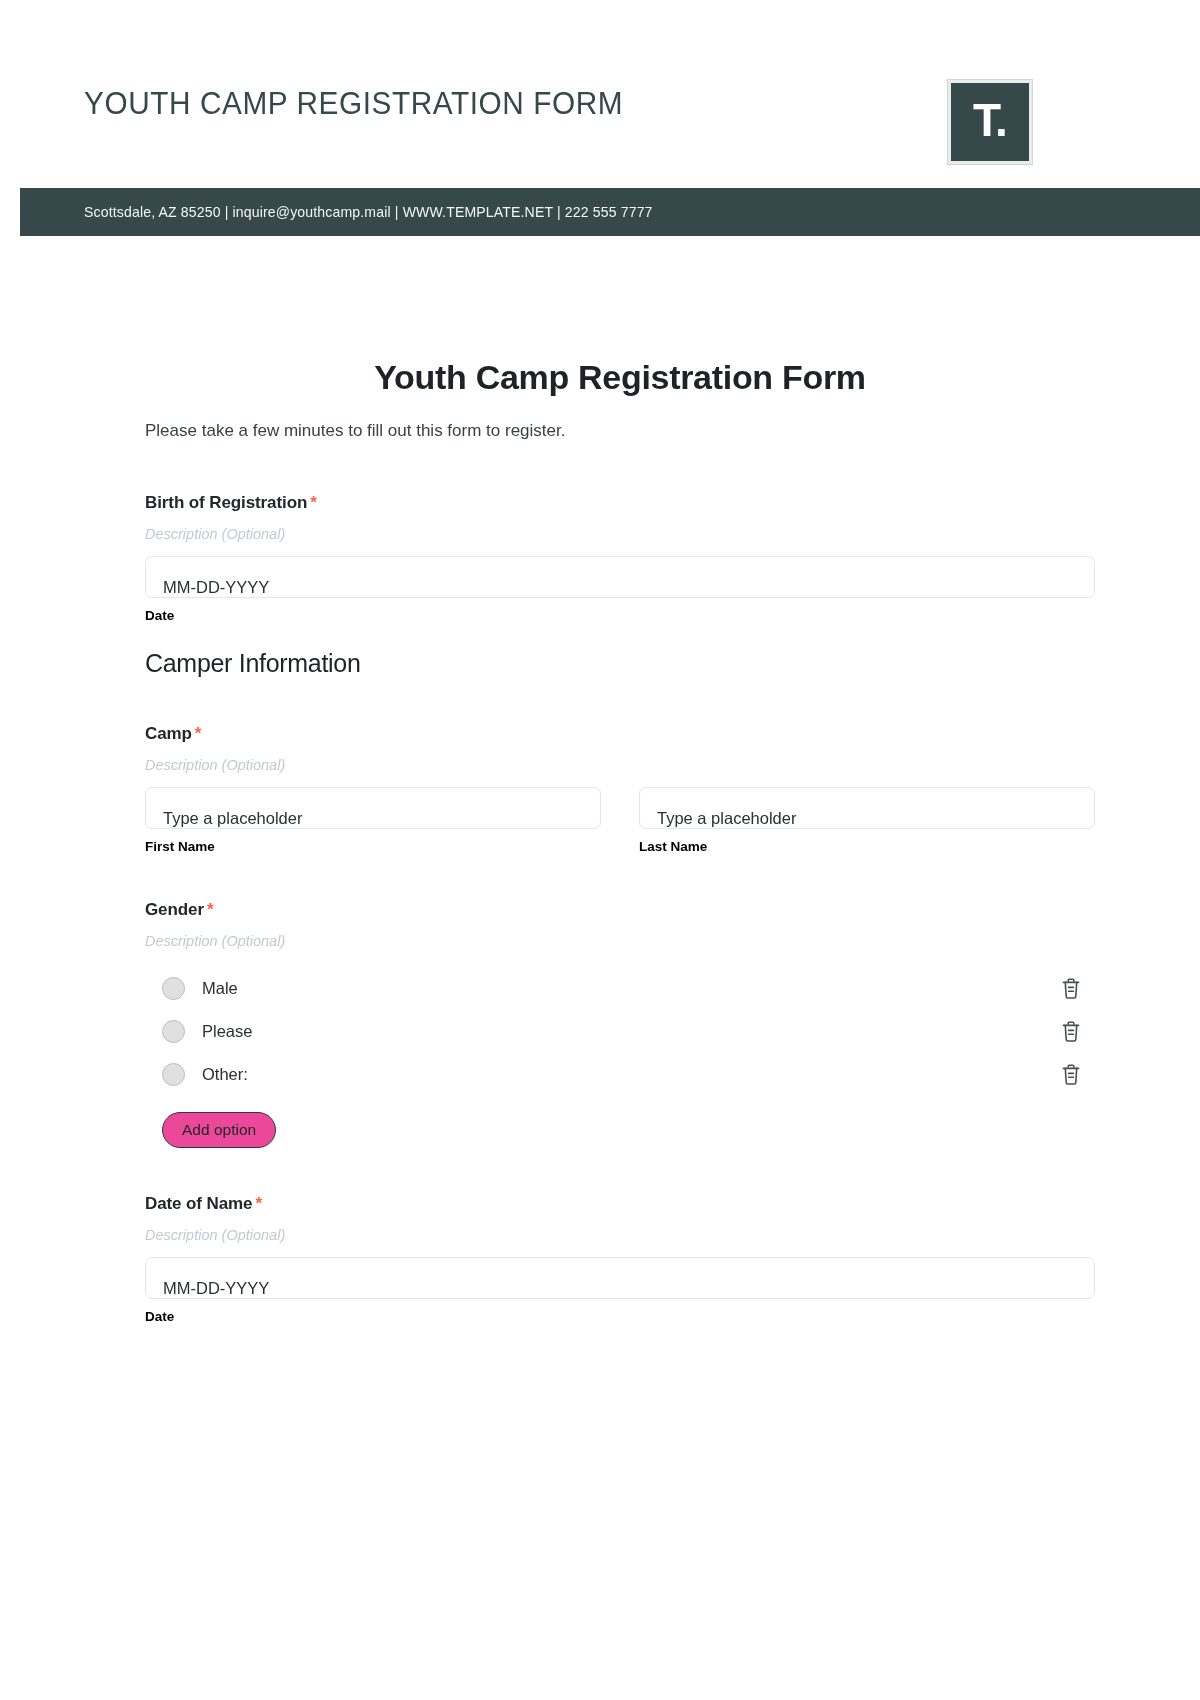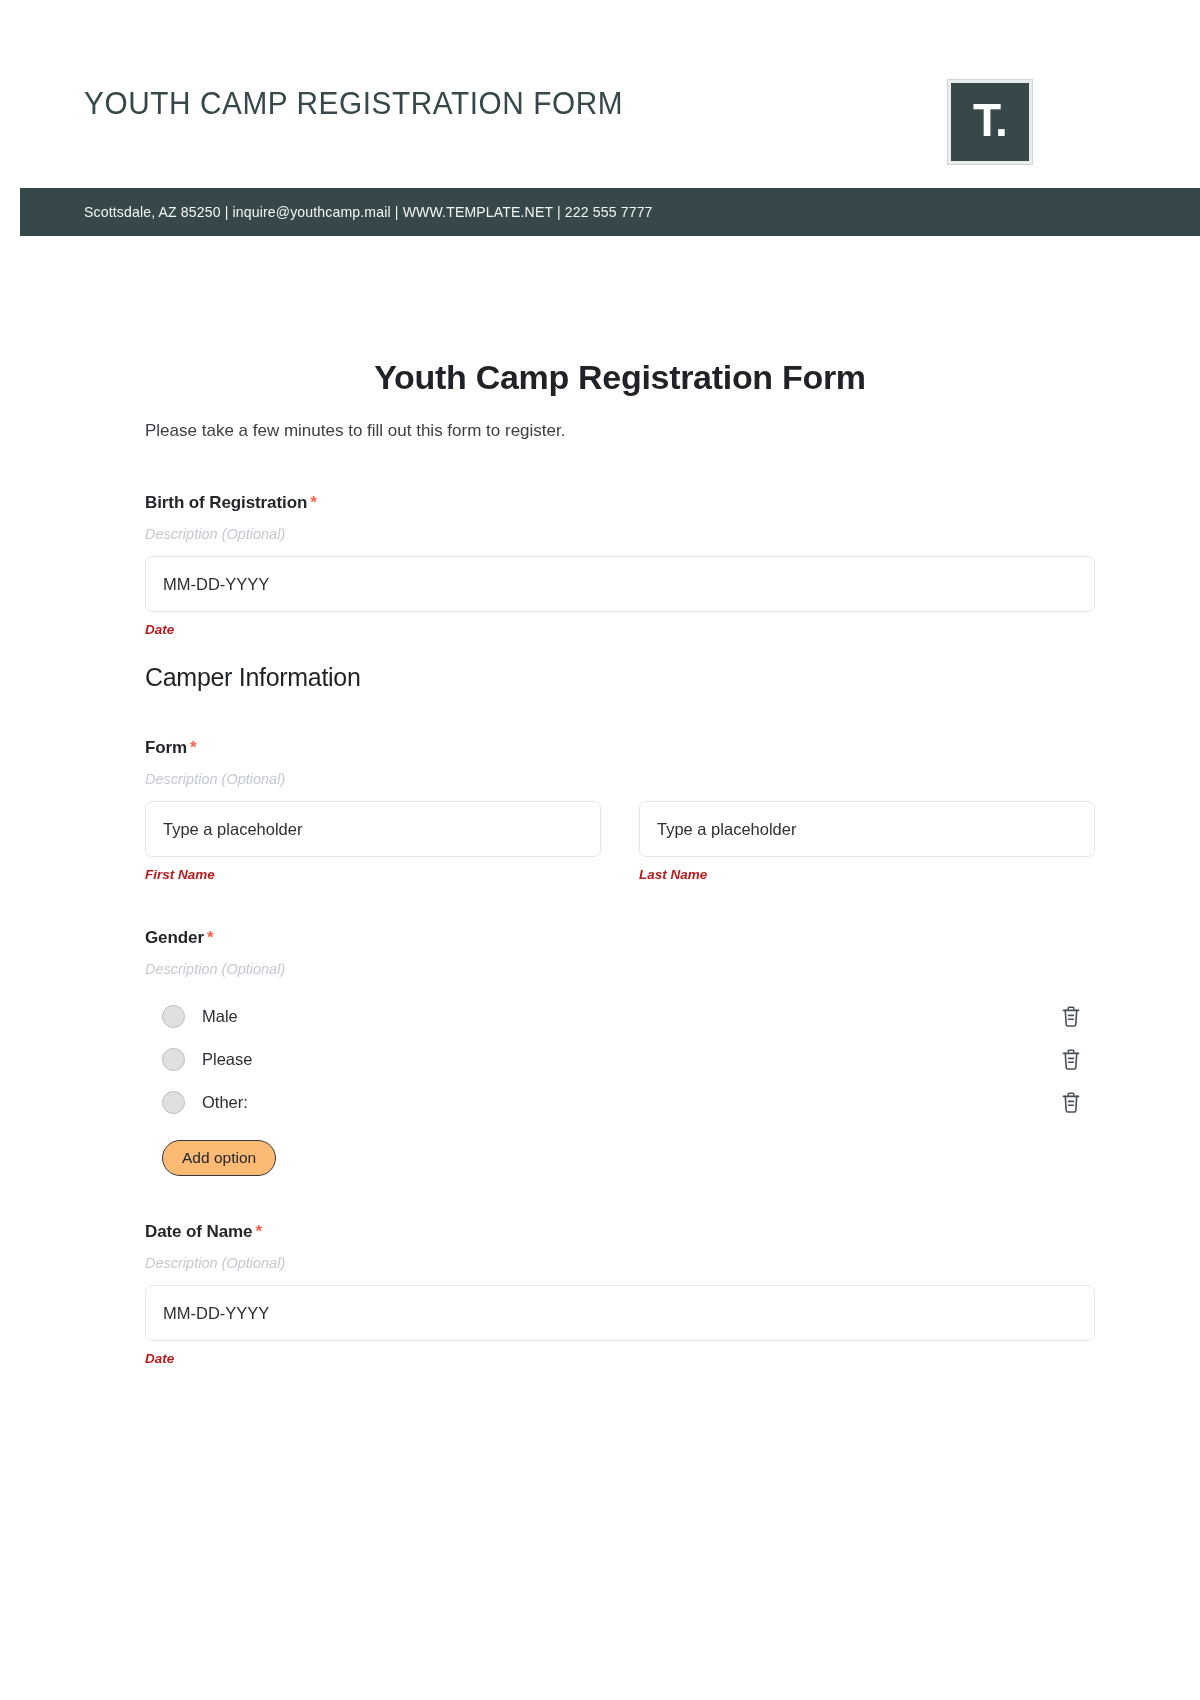--- a/index.html
+++ b/index.html
@@ -105,37 +105,36 @@
 
   .fdesc {
     margin-top: 13px;
     font-size: 14.5px;
     font-style: italic;
     color: #c3c9d2;
   }
 
   .input-box {
     margin-top: 14px;
-    height: 56px;
+    height: 42px;
     border: 1px solid #e2e6ec;
     border-radius: 7px;
     background: #fff;
     display: flex;
-    align-items: center;
+    align-items: flex-end;
     padding: 0 17px;
     font-size: 16.5px;
     color: #2b2f35;
   }
 
   .sublabel {
     margin-top: 10px;
     font-size: 13.5px;
     font-weight: 700;
-    color: #b91c1c;
-    font-style: italic;
+    color: #000000;
   }
 
   .section-head {
     margin-top: 26px;
     font-size: 25px;
     font-weight: 400;
     color: #1f2226;
     letter-spacing: -0.3px;
   }
 
@@ -171,21 +170,21 @@
     margin-left: 17px;
     display: inline-flex;
     align-items: center;
     justify-content: center;
     height: 36px;
     padding: 0 19px;
     border: 1.5px solid #33373c;
     border-radius: 20px;
     font-size: 15.5px;
     color: #23262b;
-    background: #fdba74;
+    background: #ec4899;
   }
 </style>
 </head>
 <body>
 
 <div class="page">
 
   <div class="letterhead">
     <div class="lh-title">YOUTH CAMP REGISTRATION FORM</div>
     <div class="logo-box">
@@ -210,21 +209,21 @@
       <div class="input-box">
         <span>MM-DD-YYYY</span>
       </div>
       <div class="sublabel">Date</div>
     </div>
 
     <div class="section-head">Camper Information</div>
 
     <div class="field">
       <div class="flabel">
-        <span>Form</span><span class="req">*</span>
+        <span>Camp</span><span class="req">*</span>
       </div>
       <div class="fdesc">Description (Optional)</div>
       <div class="two-col">
         <div class="col">
           <div class="input-box">
             <span>Type a placeholder</span>
           </div>
           <div class="sublabel">First Name</div>
         </div>
         <div class="col">

